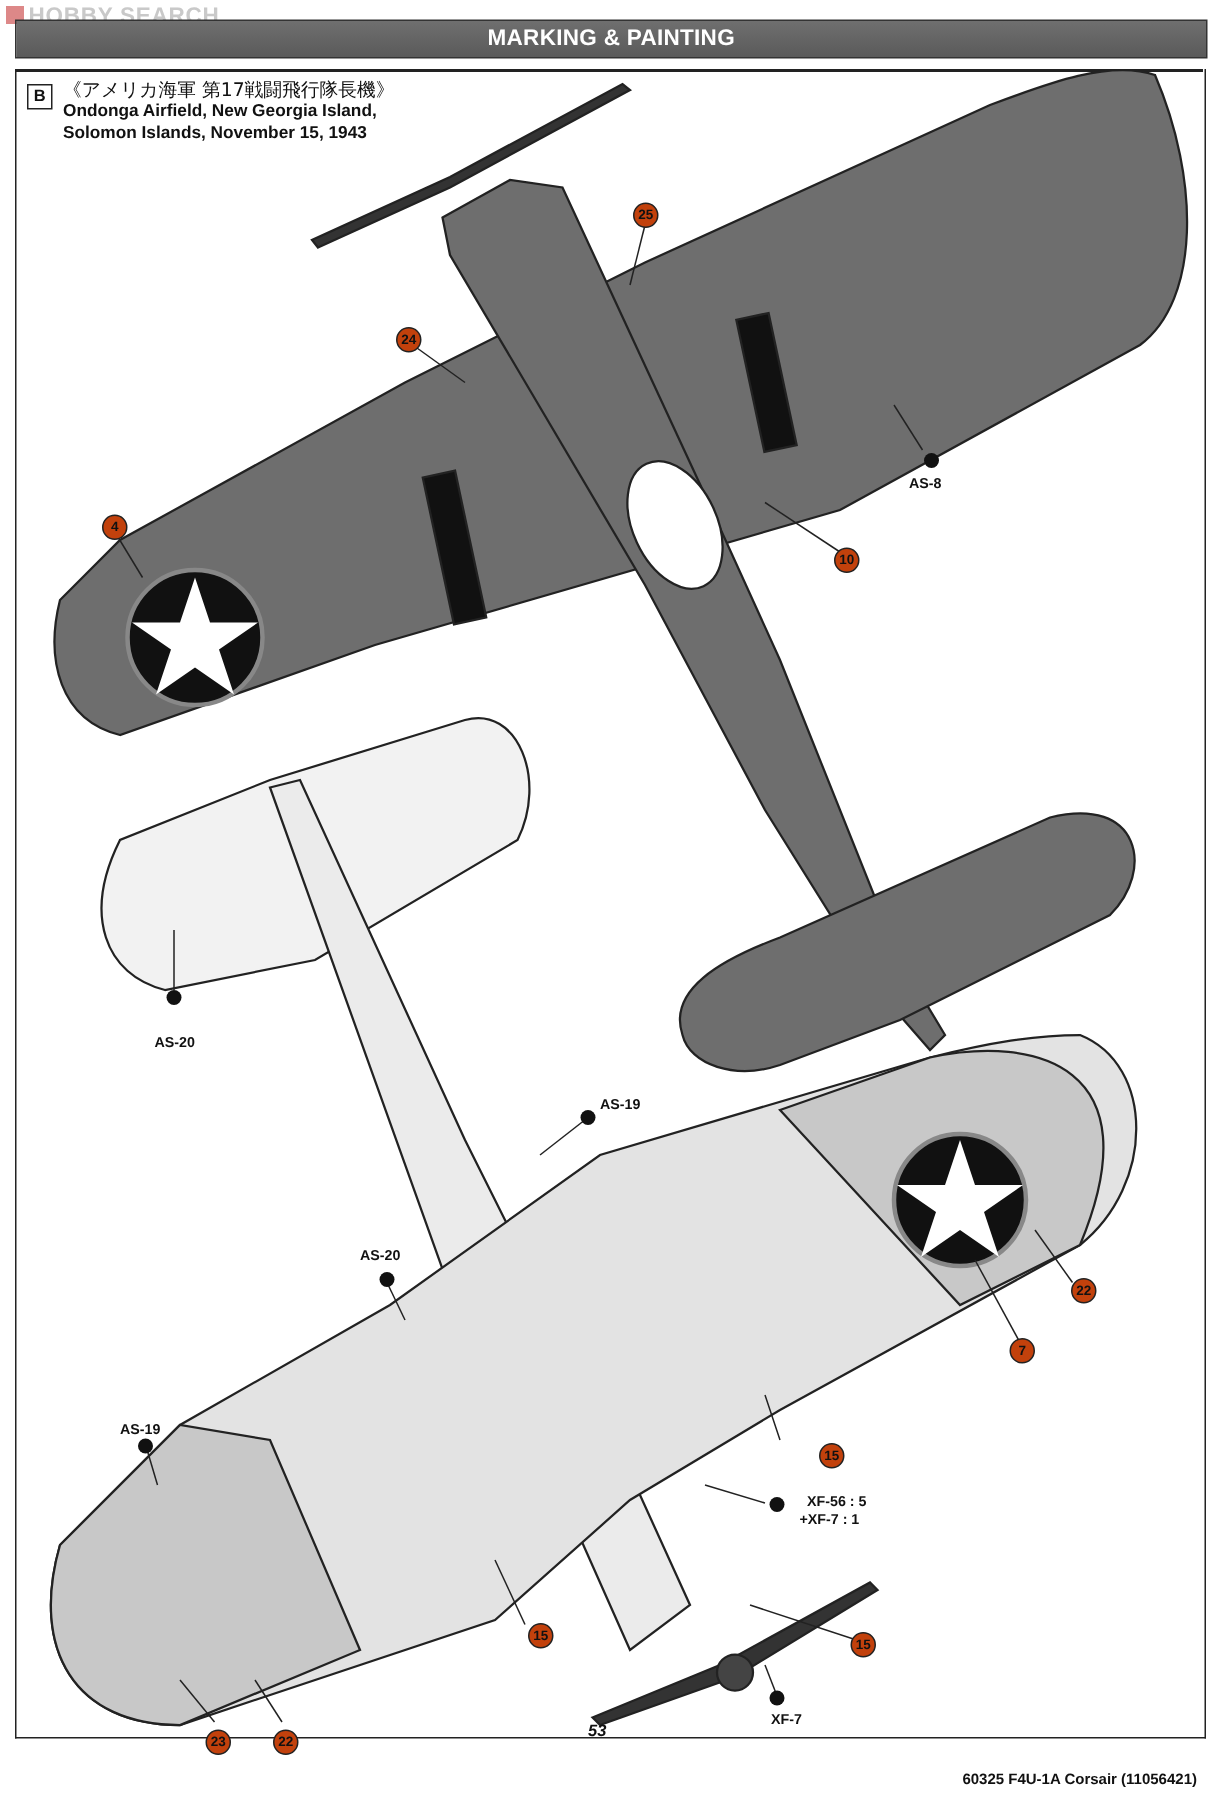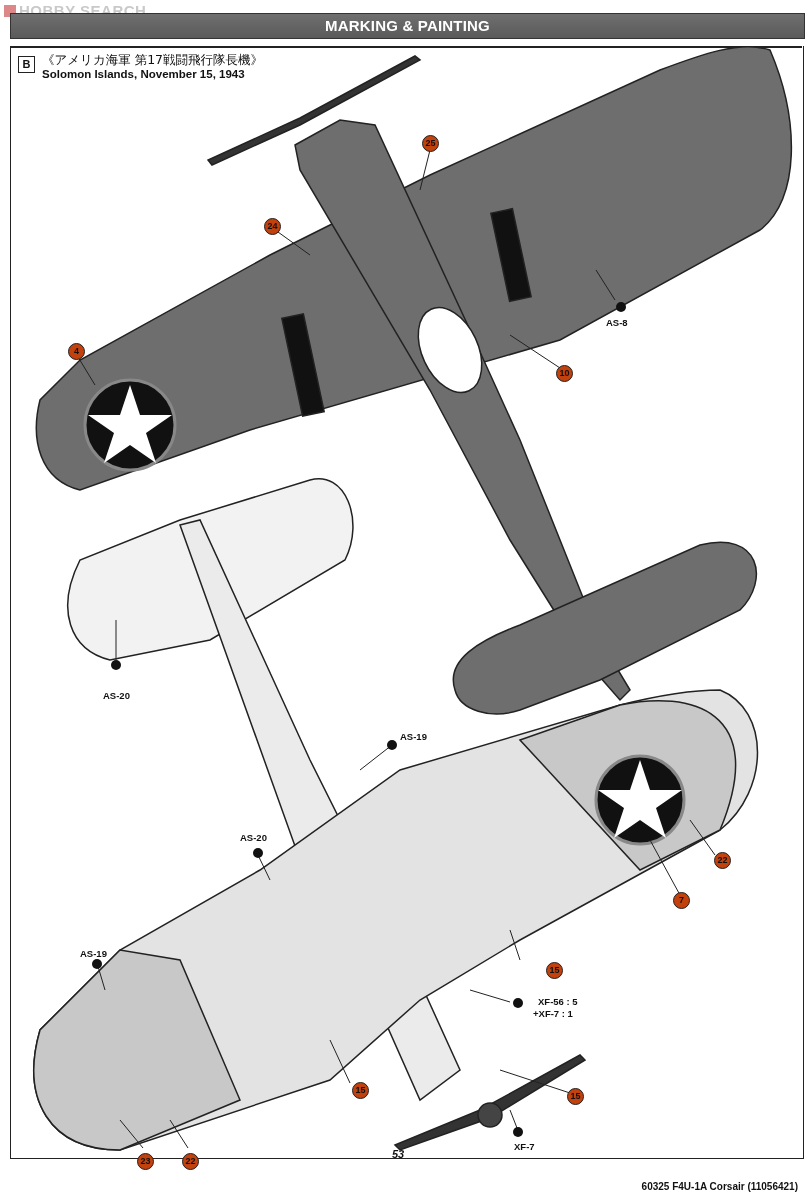--- a/index.html
+++ b/index.html
@@ -100,20 +100,21 @@
     <circle cx="97" cy="964" r="5"></circle>
     <circle cx="518" cy="1003" r="5"></circle>
     <circle cx="518" cy="1132" r="5"></circle>
   </g>
 </svg>
 
 <div class="intro">
   <div class="badge">B</div>
   <div class="lines">
     <div class="jp">《アメリカ海軍 第17戦闘飛行隊長機》</div>
+    <div class="en">Ondonga Airfield, New Georgia Island,</div>
     <div class="en">Solomon Islands, November 15, 1943</div>
   </div>
 </div>
 
 <div class="callout" style="left:422px;top:135px">25</div>
 <div class="callout" style="left:264px;top:218px">24</div>
 <div class="callout" style="left:68px;top:343px">4</div>
 <div class="callout" style="left:556px;top:365px">10</div>
 <div class="callout" style="left:673px;top:892px">7</div>
 <div class="callout" style="left:714px;top:852px">22</div>

